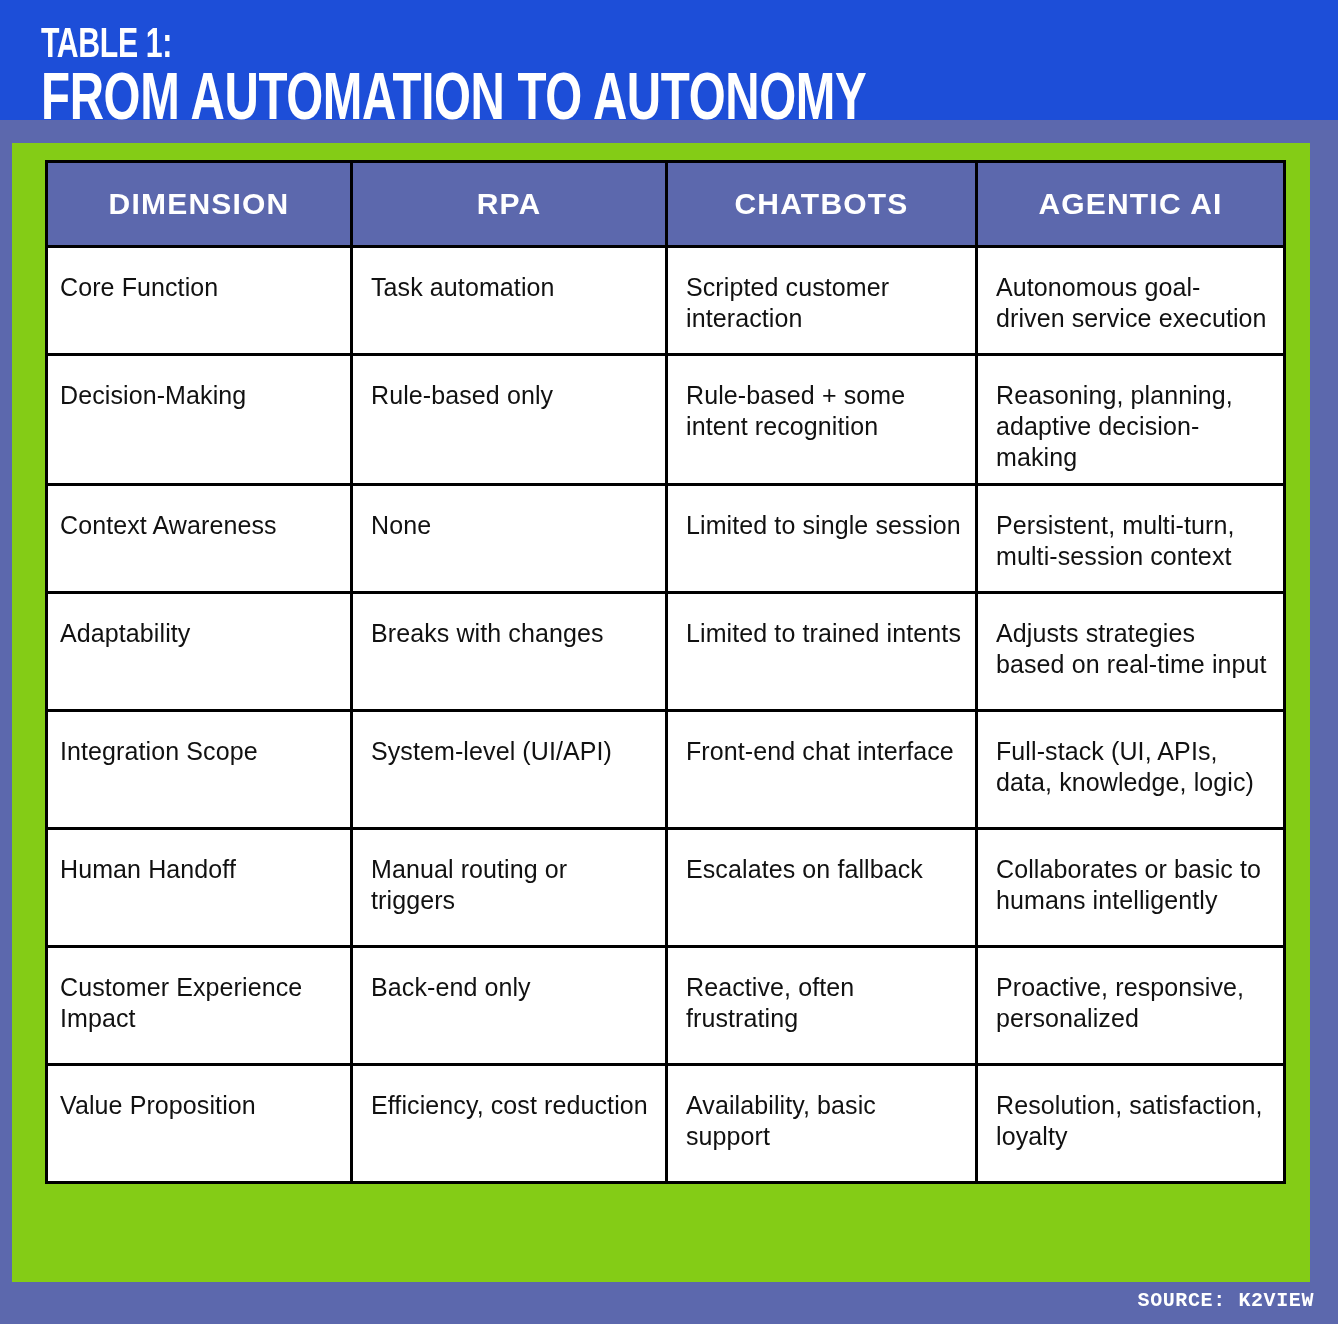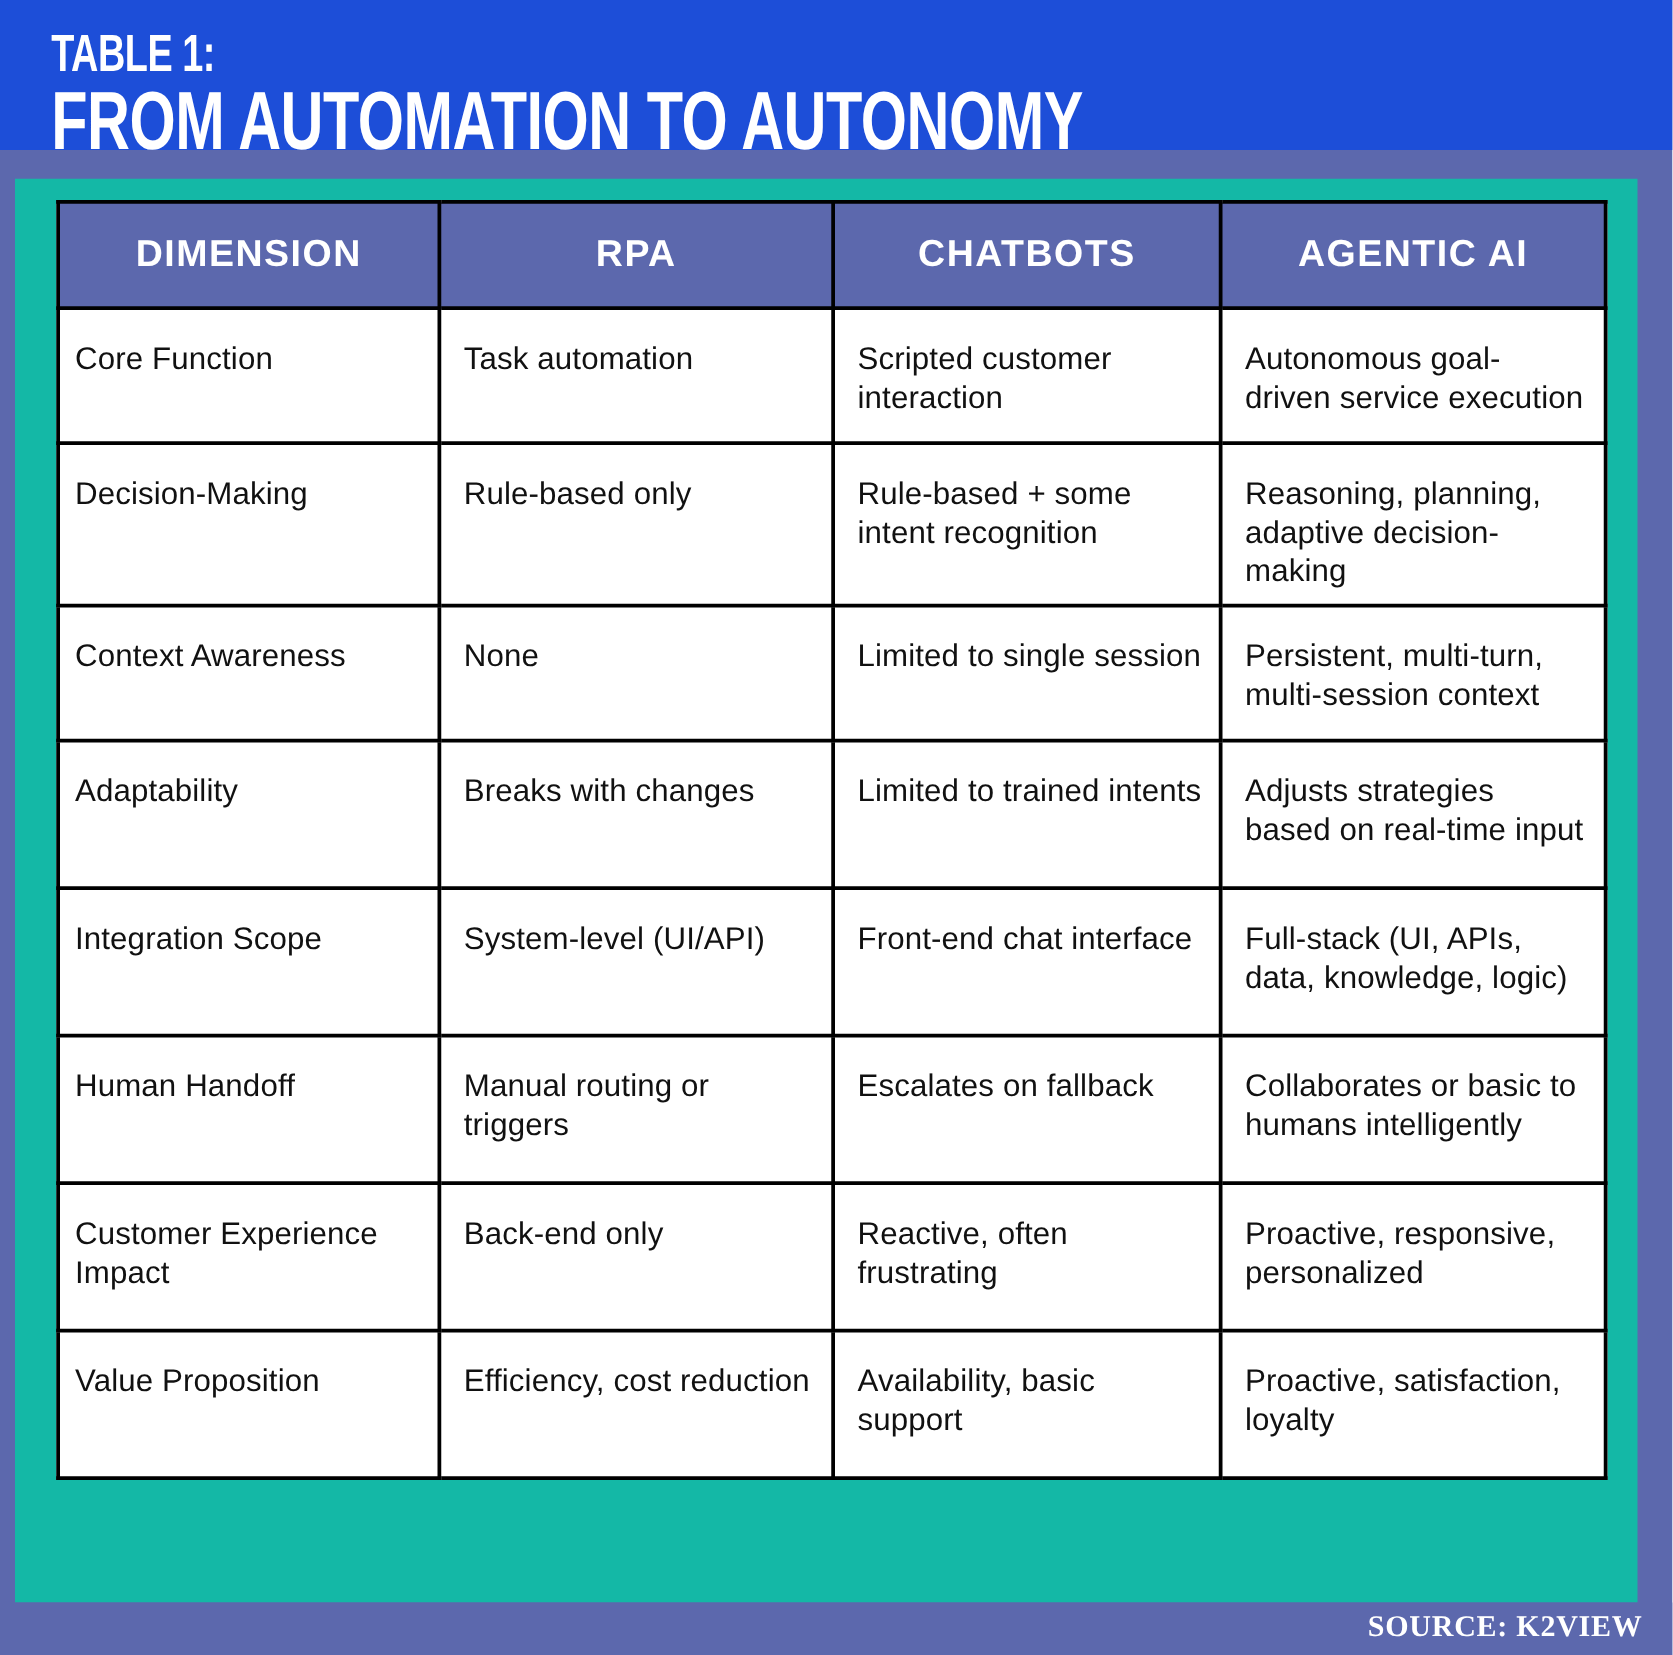--- a/index.html
+++ b/index.html
@@ -55,21 +55,21 @@
     line-height: 66px;
   }
 
   
   #panel {
     position: absolute;
     left: 12px;
     top: 143px;
     width: 1298px;
     height: 1139px;
-    background: #14b8a6;
+    background: #84cc16;
   }
 
   
   #cmp-table {
     position: absolute;
     left: 33px;   
     top: 17px;    
     width: 1238px;
     border-collapse: collapse;
     table-layout: fixed;
@@ -123,23 +123,23 @@
     top: 1282px;
     width: 1338px;
     height: 42px;
     background: #5c68ad;
   }
   #footer-source {
     position: absolute;
     right: 24px;
     top: 7px;
     color: #ffffff;
-    font-family: Liberation Serif, serif;
+    font-family: Liberation Mono, monospace;
     font-weight: bold;
-    font-size: 24px;
+    font-size: 20px;
     letter-spacing: 0.6px;
     white-space: nowrap;
   }
 </style>
 </head>
 <body>
 
 <div id="page">
 
   <div id="title-band">
@@ -212,21 +212,21 @@
           <td>Customer Experience Impact</td>
           <td class="v">Back-end only</td>
           <td class="v">Reactive, often frustrating</td>
           <td class="v">Proactive, responsive, personalized</td>
         </tr>
 
         <tr class="tall">
           <td>Value Proposition</td>
           <td class="v">Efficiency, cost reduction</td>
           <td class="v">Availability, basic support</td>
-          <td class="v">Proactive, satisfaction, loyalty</td>
+          <td class="v">Resolution, satisfaction, loyalty</td>
         </tr>
 
       </tbody>
     </table>
   </div>
 
   <div id="footer-band">
     <div id="footer-source">SOURCE: K2VIEW</div>
   </div>
 

